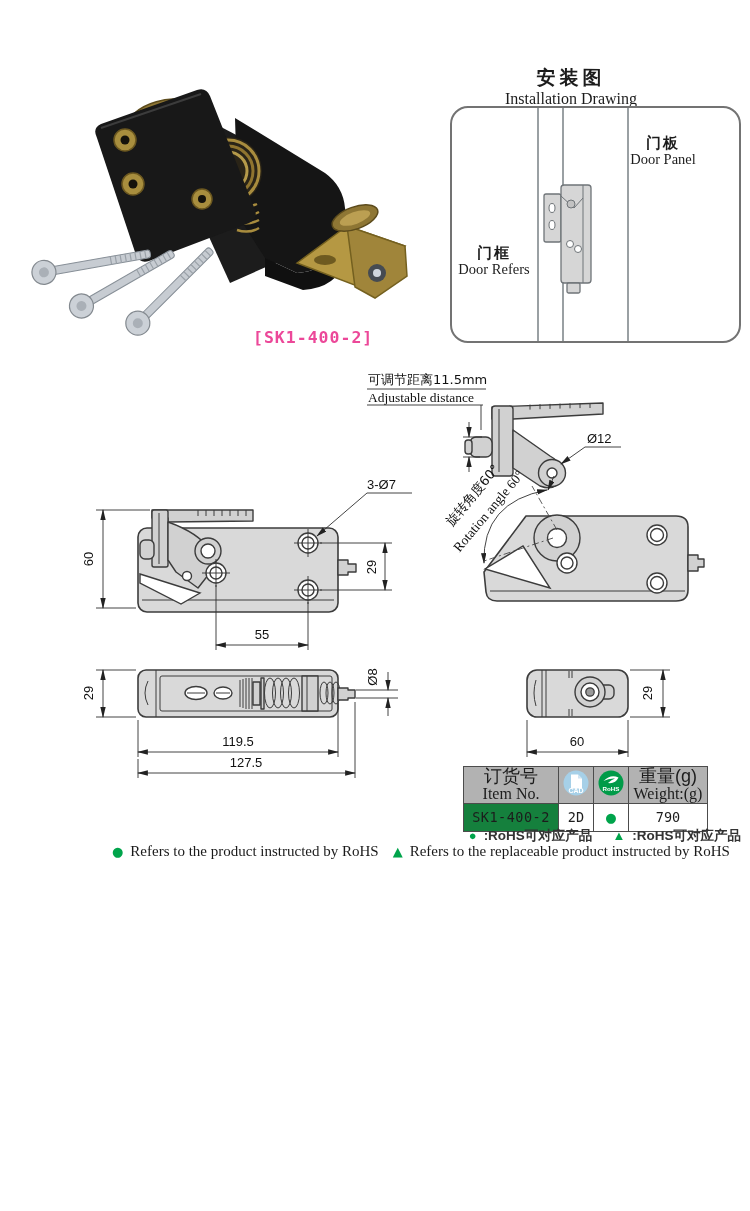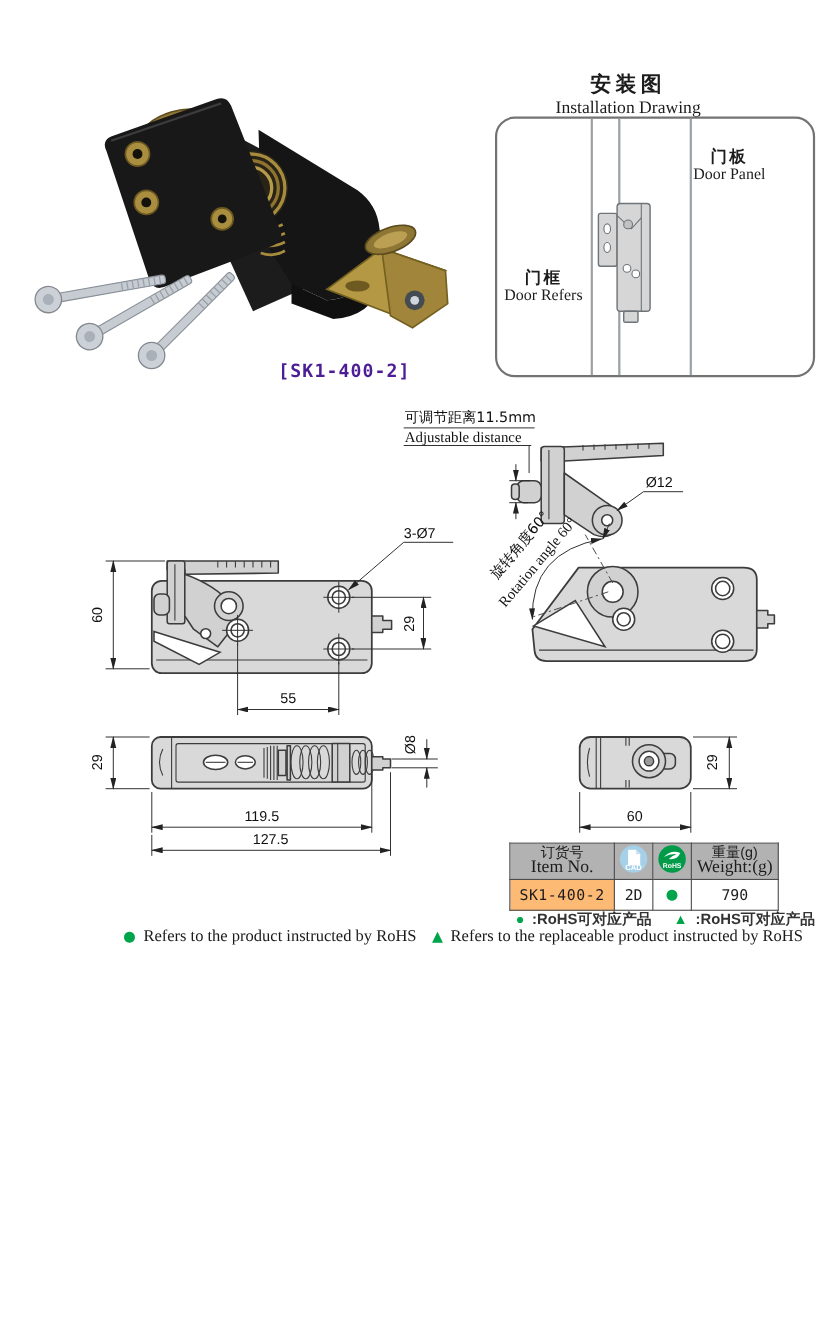--- a/index.html
+++ b/index.html
@@ -11,40 +11,40 @@
   .inst-title .zh{font-size:19px;font-weight:bold;letter-spacing:4px;}
   .inst-title .en{font-family:"Liberation Serif","DejaVu Serif",serif;font-size:16px;margin-top:1px;}
   .inst-box{left:450px;top:106px;width:287px;height:233px;border:2px solid #737373;border-radius:18px;}
   .vline{position:absolute;top:0;width:2px;height:100%;background:#9aa0a3;}
   .inst-label{position:absolute;text-align:center;line-height:1.15;}
   .inst-label .zh{font-size:15px;font-weight:bold;letter-spacing:2px;}
   .inst-label .en{font-family:"Liberation Serif","DejaVu Serif",serif;font-size:14.5px;}
   
   .photo{left:25px;top:68px;}
   .photo-label{left:253px;top:328px;font-family:"DejaVu Sans Mono","Liberation Mono",monospace;
-               font-size:16.5px;font-weight:bold;letter-spacing:1px;color:#4c1d95;}
+               font-size:16.5px;font-weight:bold;letter-spacing:1px;color:#ec4899;}
   
   .tech{left:80px;top:360px;pointer-events:none;}
   .part{fill:#d9d9d9;stroke:#3c3c3c;stroke-width:1.6;stroke-linejoin:round;}
   .part2{fill:#d1d1d1;stroke:#3c3c3c;stroke-width:1.4;stroke-linejoin:round;}
   .holew{fill:#ffffff;stroke:#3c3c3c;stroke-width:1.4;}
   .ln{stroke:#3c3c3c;stroke-width:1;fill:none;}
   .dim{stroke:#2f2f2f;stroke-width:0.9;fill:none;}
   .dash{stroke:#4a4a4a;stroke-width:0.9;fill:none;stroke-dasharray:7 3 2 3;}
   text.d{font:13px "Liberation Sans","DejaVu Sans",sans-serif;fill:#111;}
   text.zh{font:13px "DejaVu Sans",sans-serif;fill:#111;}
   text.en{font:13.5px "Liberation Serif","DejaVu Serif",serif;fill:#111;}
   
   .spec{left:463px;top:766px;border-collapse:collapse;table-layout:fixed;}
   .spec th,.spec td{border:1.5px solid #4c4c4c;text-align:center;vertical-align:middle;padding:0;}
   .spec th{background:#b2b2b2;height:32px;font-weight:normal;}
-  .spec th .zh{font-size:13px;line-height:1.05;}
+  .spec th .zh{font-size:18px;line-height:1.05;}
   .spec th .en{font-family:"Liberation Serif","DejaVu Serif",serif;font-size:16px;line-height:1.05;}
   .spec td{height:27px;font-family:"DejaVu Sans Mono","Liberation Mono",monospace;font-size:13.5px;}
-  .spec td.item{background:#fdba74;letter-spacing:0.5px;}
+  .spec td.item{background:#15803d;letter-spacing:0.5px;}
   .spec td.mark{font-family:"DejaVu Sans",sans-serif;font-size:13px;}
   .gmark{color:#00a44b;}
   
   .legend{right:9px;top:827px;display:flex;gap:20px;font-size:13.5px;font-weight:bold;color:#333;white-space:nowrap;}
   .legend .gmark{font-size:13px;}
   .footer{left:112px;top:843px;display:flex;gap:14px;font-family:"Liberation Serif","DejaVu Serif",serif;
           font-size:15px;color:#1a1a1a;white-space:nowrap;}
   .footer .gmark{font-size:13px;font-family:"DejaVu Sans",sans-serif;}
   .seg{display:flex;gap:7px;align-items:baseline;}
 </style>

